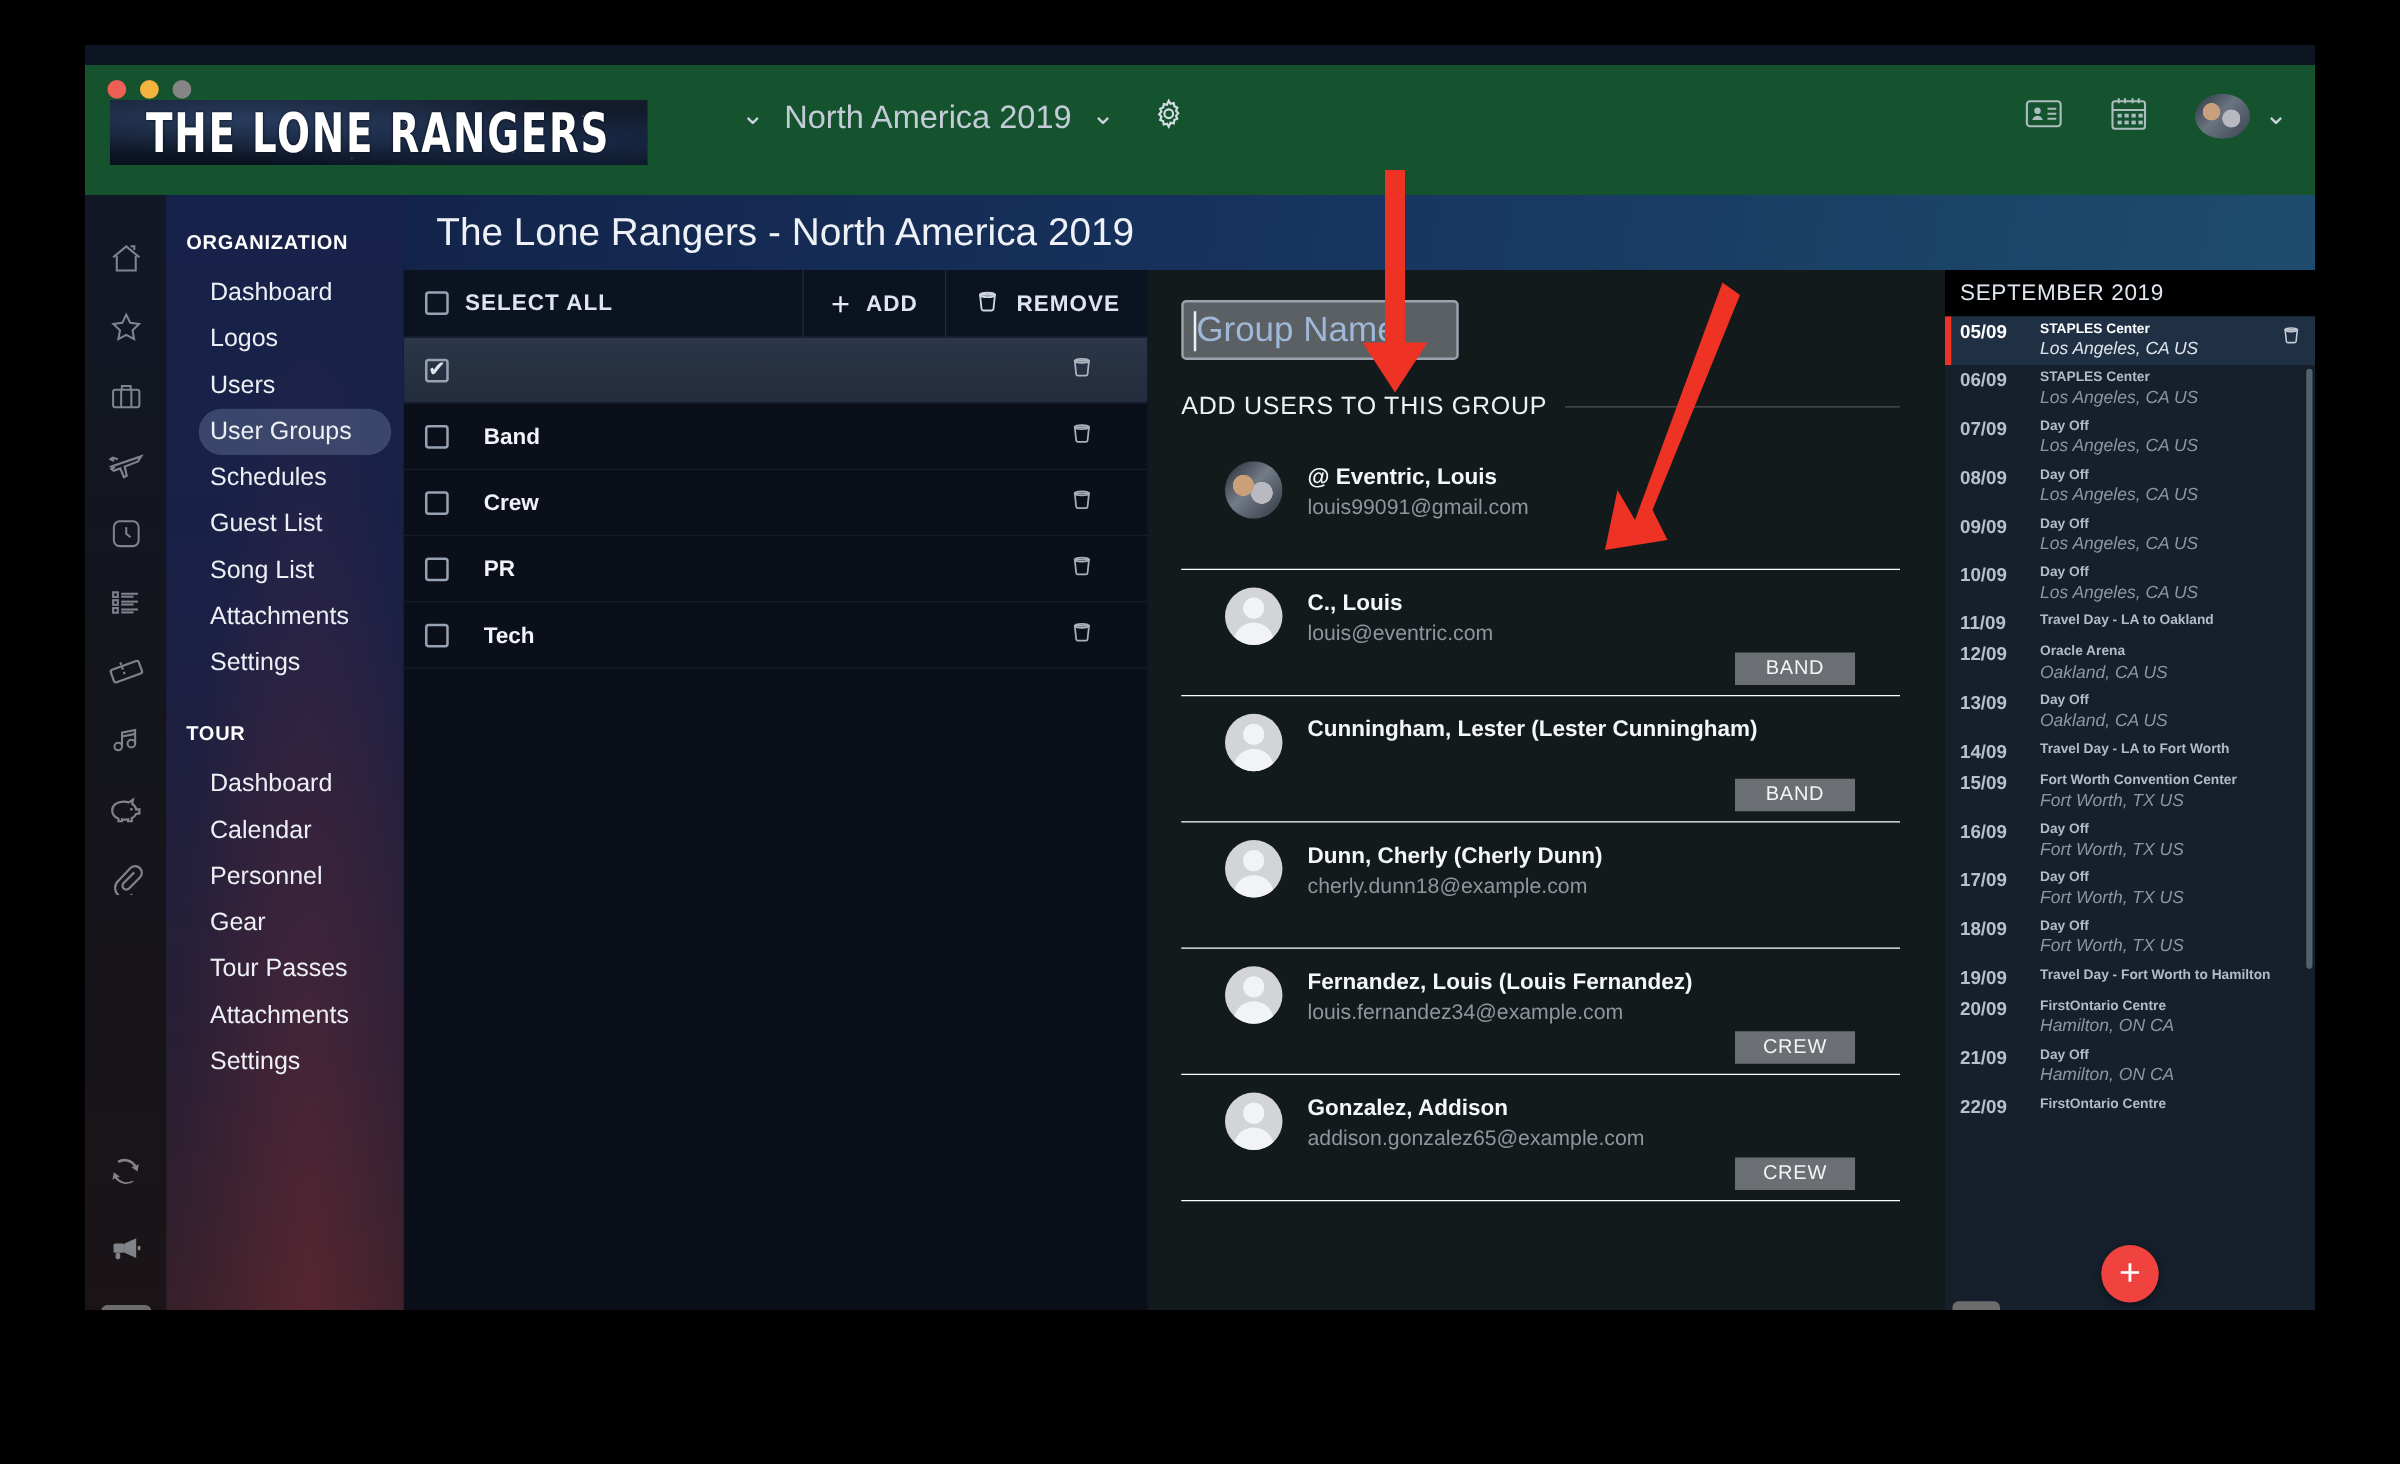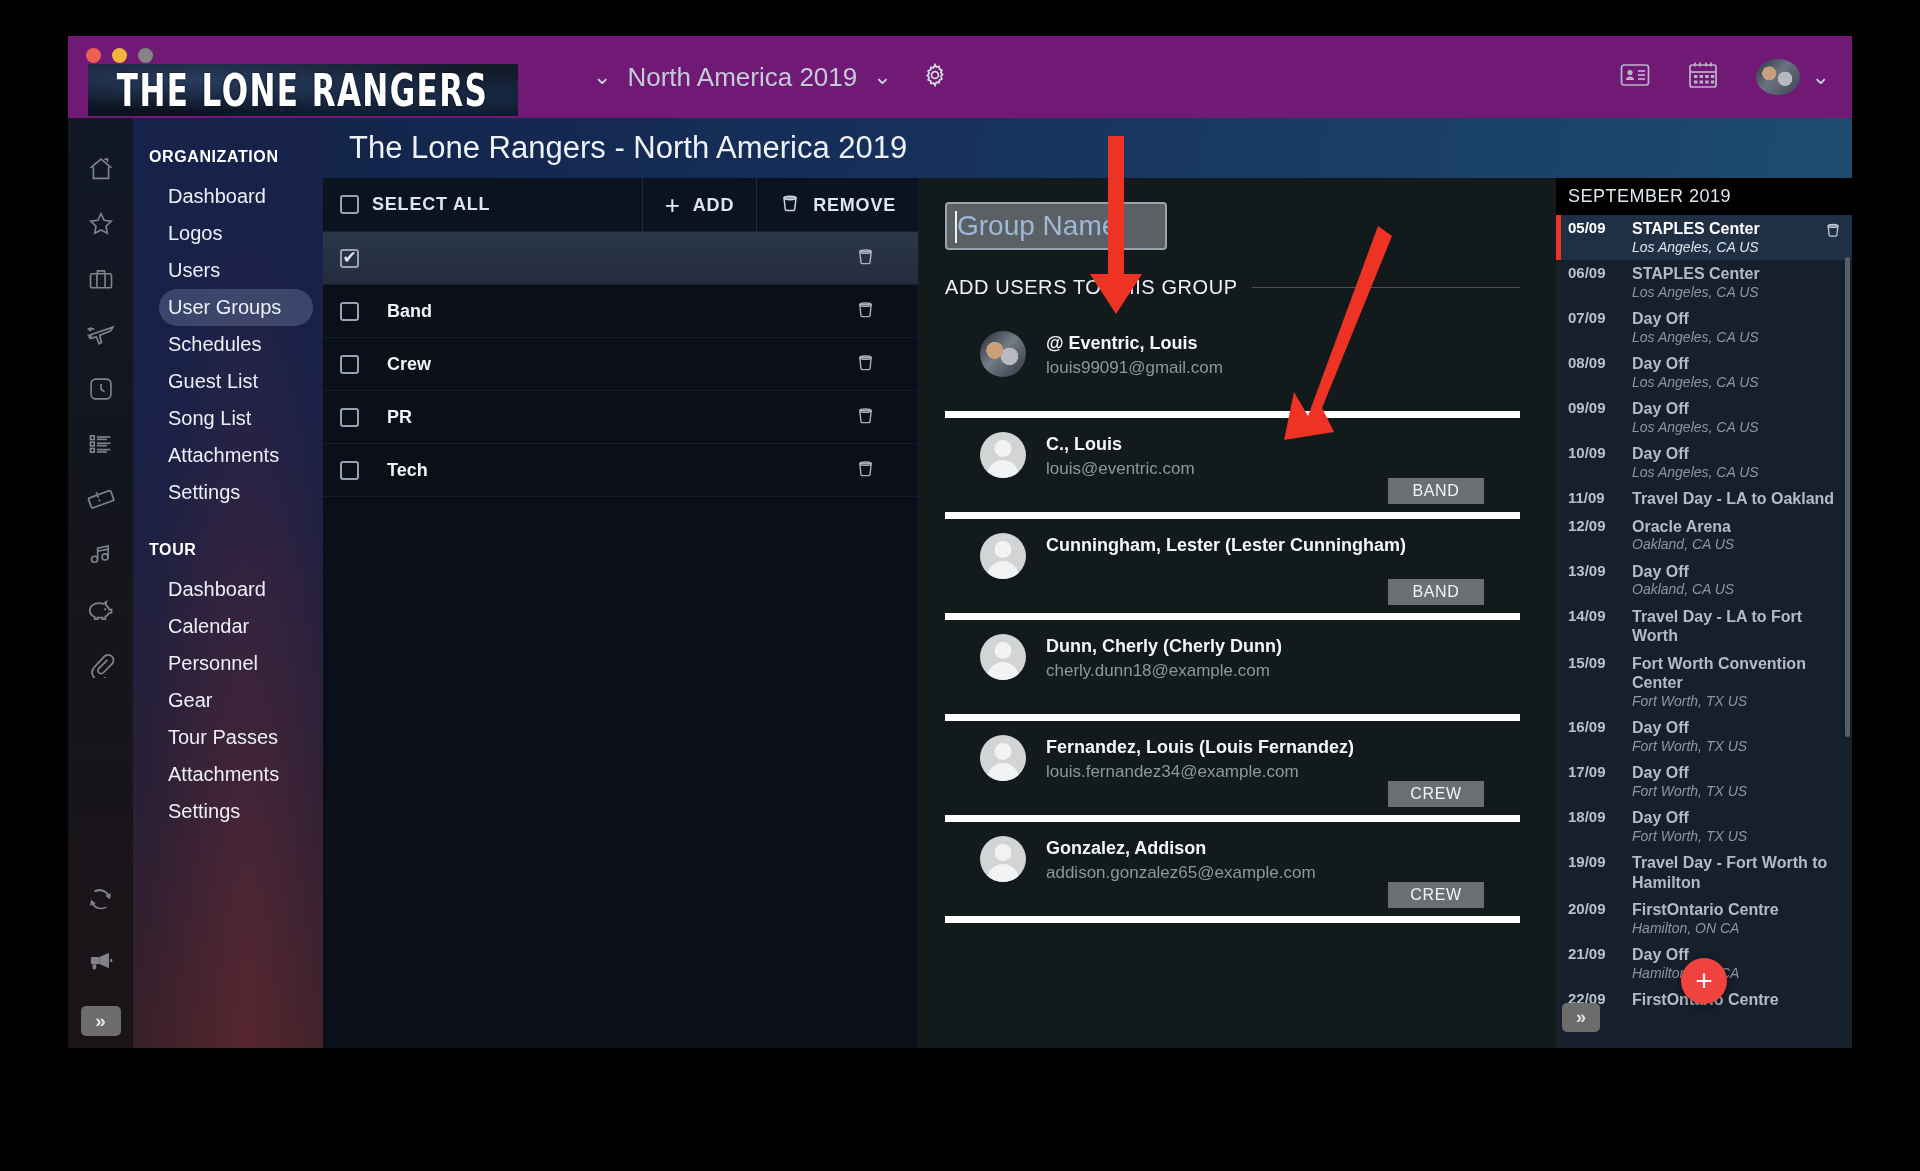--- a/index.html
+++ b/index.html
@@ -13,25 +13,26 @@
     position: absolute;
     left: 68px; top: 36px;
     width: 1784px; height: 1012px;
     background: #0d1522;
     overflow: hidden;
   }
 
   
   .titlebar {
     position: relative;
-    height: 82px;
-    background: #701a75;
+    height: 104px;
+    background: #14532d;
     display: flex;
     align-items: center;
     padding-left: 18px;
+    margin-top: 16px;
   }
   .traffic { display: flex; gap: 11px; position: absolute; left: 18px; top: 12px; }
   .dot { width: 15px; height: 15px; border-radius: 50%; }
   .dot.red { background: #ee5f56; }
   .dot.yellow { background: #f3b33c; }
   .dot.grey { background: #858585; }
 
   .brand-logo {
     position: absolute; left: 20px; top: 28px;
     width: 430px; height: 52px;
@@ -265,21 +266,21 @@
     margin-top: 26px;
     display: flex; align-items: center; gap: 14px;
     color: #eef1f6; font-size: 20px; letter-spacing: .6px;
   }
   .section-head .line { flex: 1; height: 1px; background: #4d5355; }
 
   .user-list { margin-top: 18px; }
   .user-row {
     position: relative;
     min-height: 101px;
-    border-bottom: 7px solid #ffffff;
+    border-bottom: 1px solid #ffffff;
     padding: 14px 0 10px 0;
   }
   .user-main { display: flex; gap: 20px; padding-left: 35px; }
   .avatar {
     width: 46px; height: 46px; border-radius: 50%;
     background: #d2d4d6;
     flex: 0 0 46px;
     position: relative; overflow: hidden;
   }
   .avatar::before {
@@ -331,21 +332,21 @@
   .sched-row.active {
     background: #203044;
   }
   .sched-row.active::before {
     content: ""; position: absolute; left: 0; top: 0; bottom: 0;
     width: 5px; background: #ee3224;
   }
   .s-date { color: #b7c0cb; font-size: 15px; font-weight: 700; flex: 0 0 54px; }
   .sched-row.active .s-date { color: #ffffff; }
   .s-body { flex: 1; min-width: 0; }
-  .s-title { color: #b1bcc8; font-size: 16px; font-weight: 700; line-height: 1.22; }
+  .s-title { color: #b1bcc8; font-size: 11px; font-weight: 700; line-height: 1.22; }
   .sched-row.active .s-title { color: #ffffff; }
   .s-loc { color: #8b96a4; font-size: 14px; font-style: italic; line-height: 1.25; }
   .sched-row.active .s-loc { color: #dde4ec; }
   .s-trash { position: absolute; right: 10px; top: 6px; opacity: .85; cursor:pointer; }
 
   .sched-scrollbar {
     position: absolute; right: 2px; top: 42px;
     width: 5px; height: 480px;
     background: #55606d; border-radius: 3px;
   }

